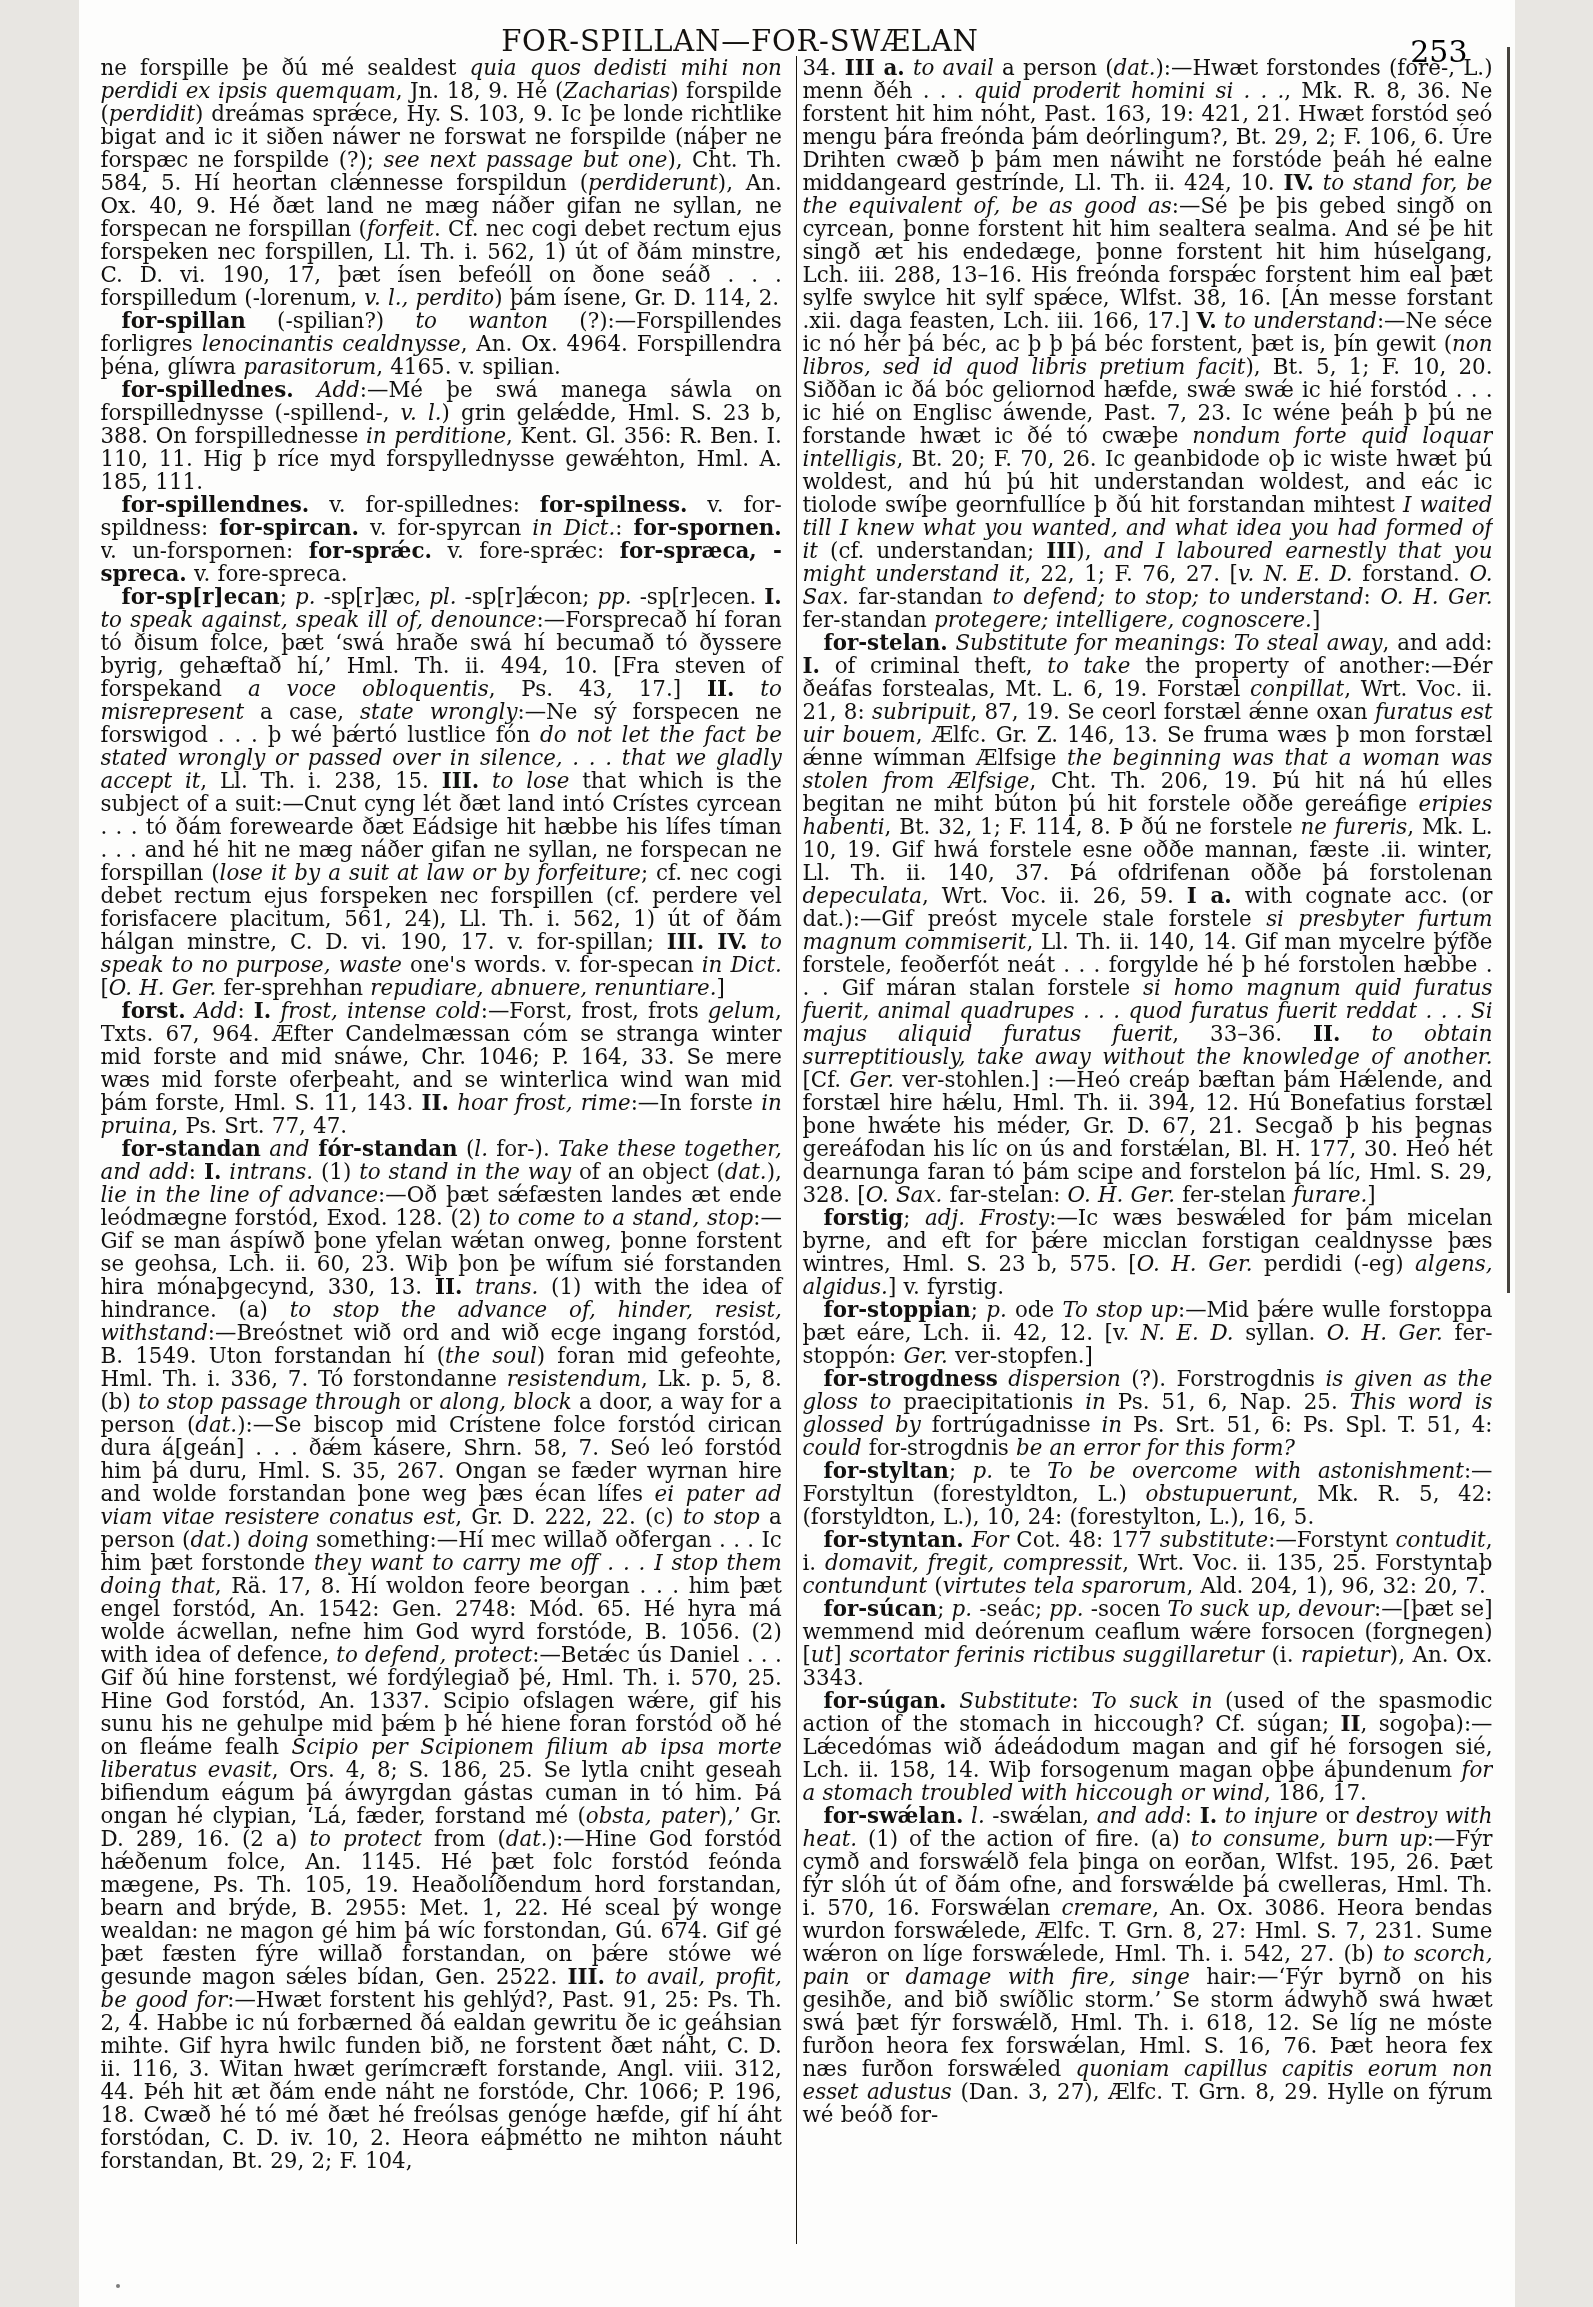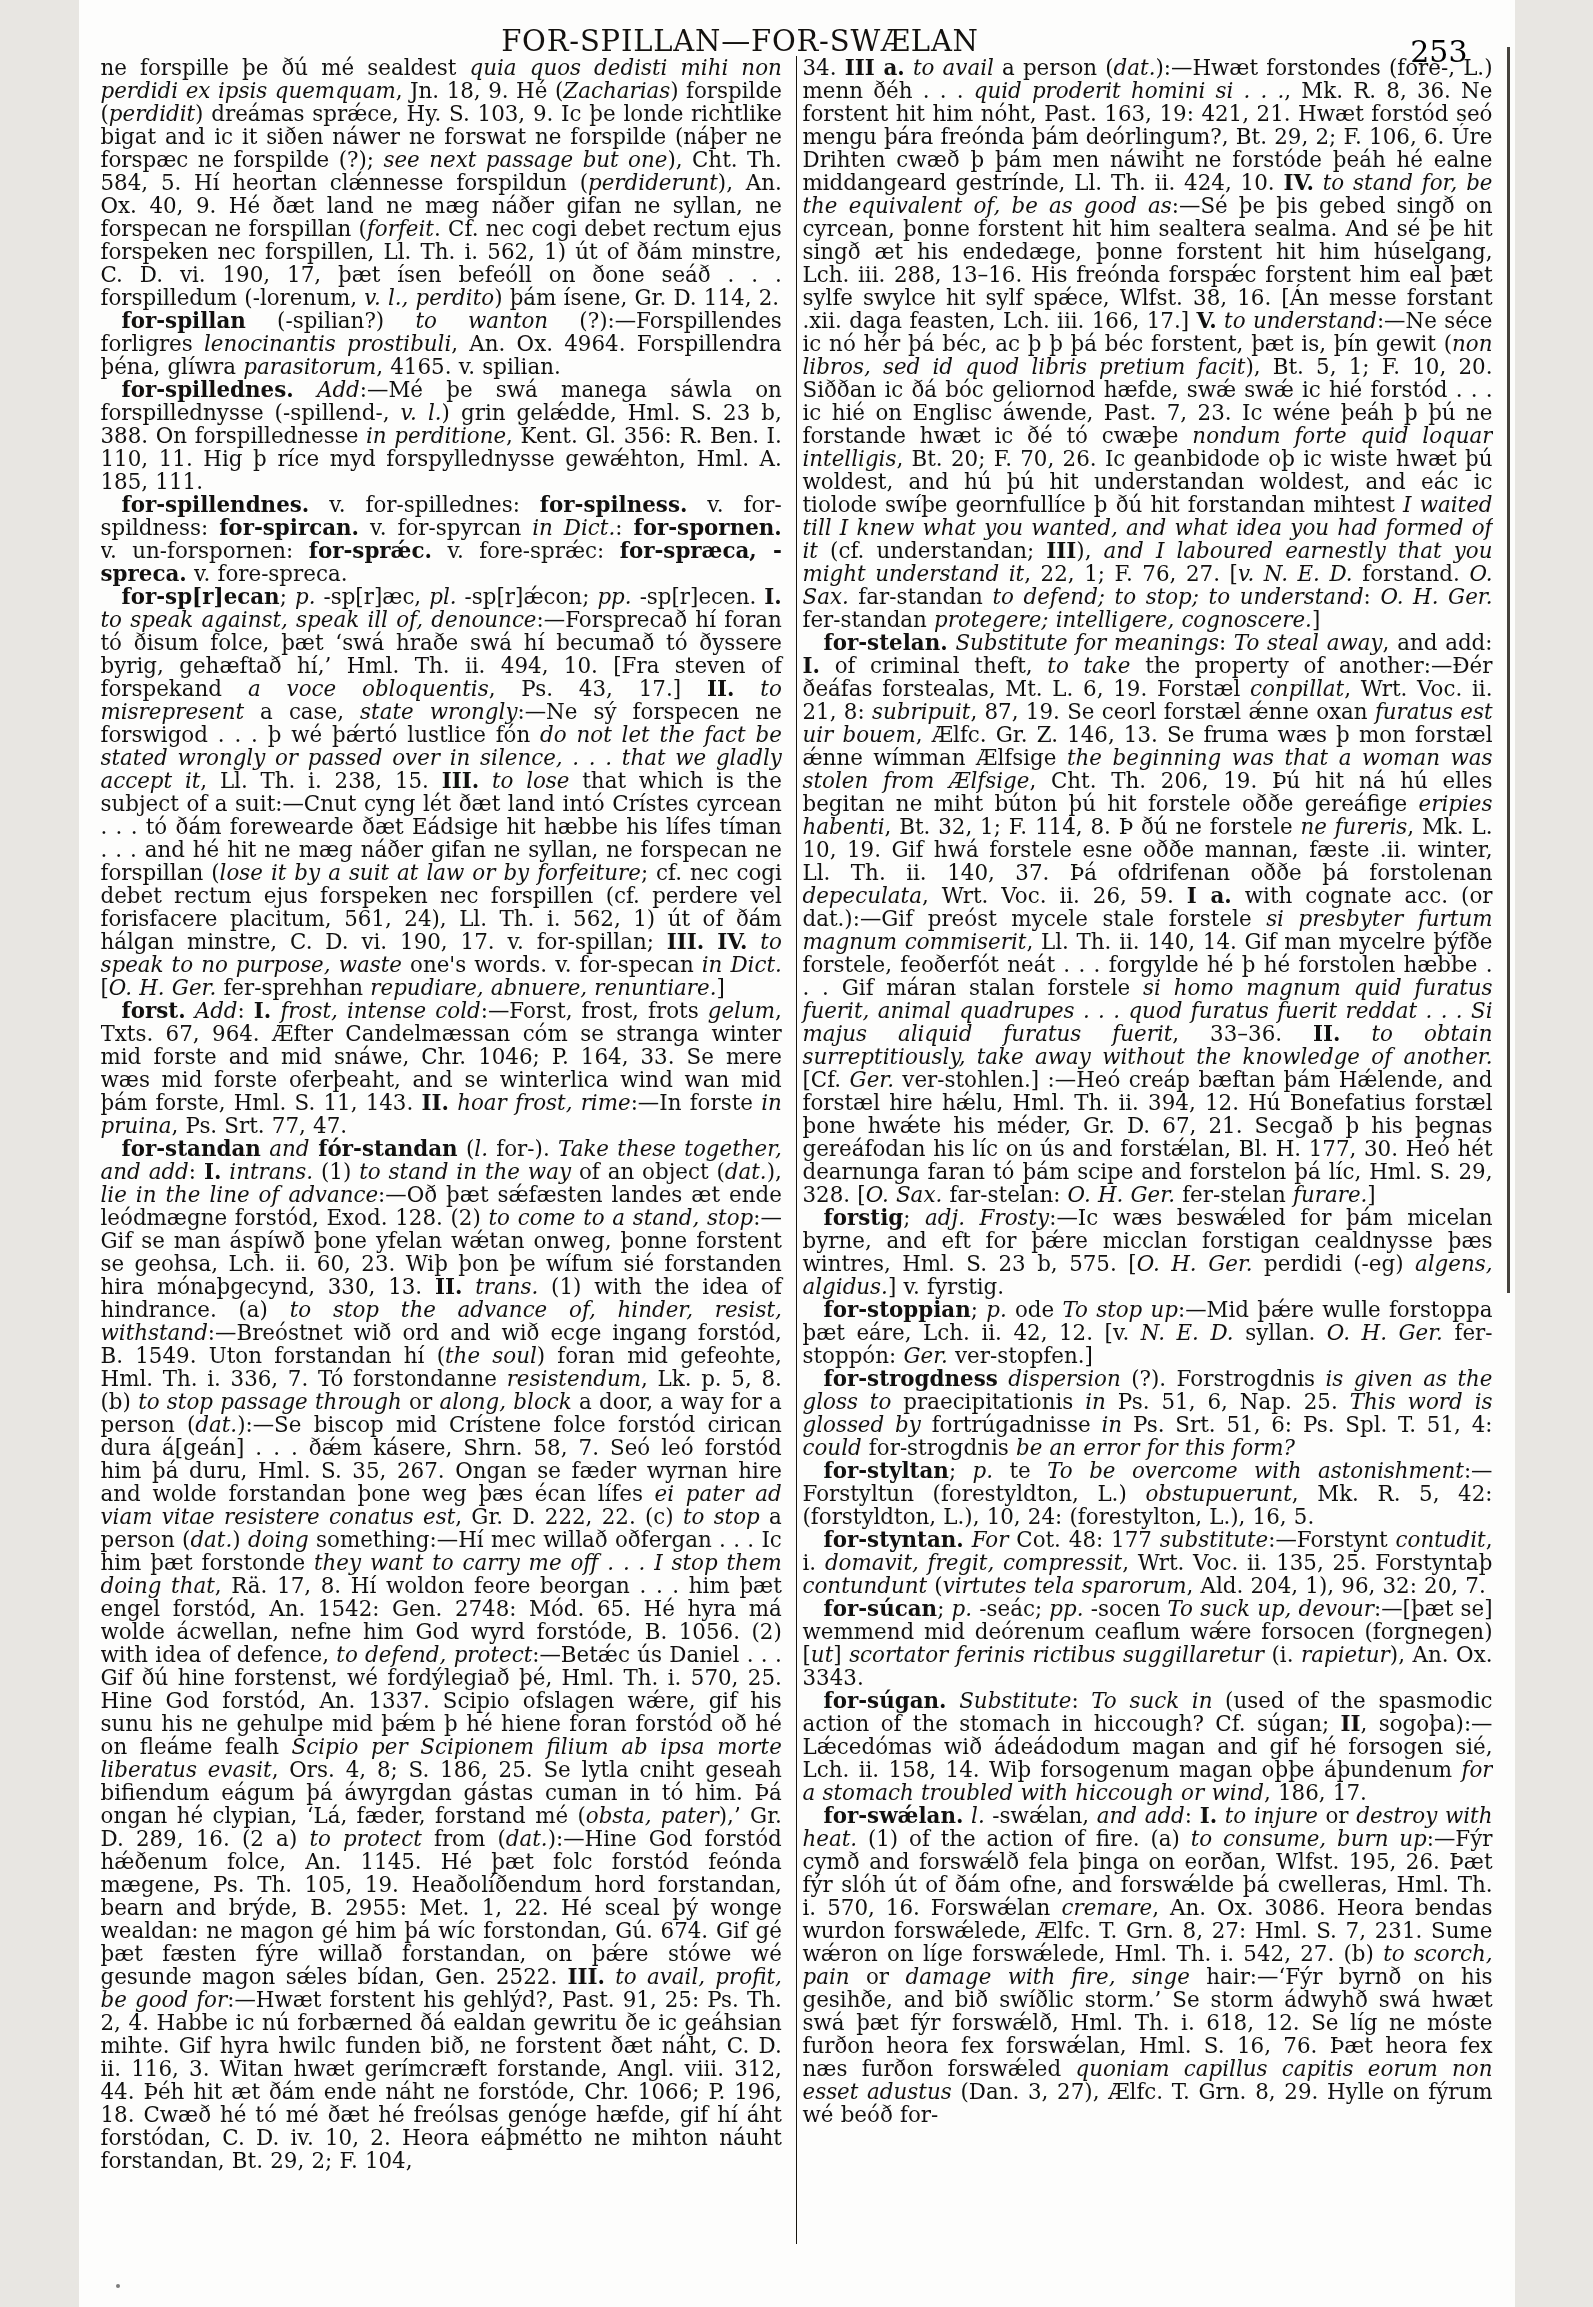--- a/index.html
+++ b/index.html
@@ -40,21 +40,21 @@
 </style>
 </head>
 <body>
 
 <div class="page">
   <div class="title">FOR-SPILLAN—FOR-SWÆLAN</div>
   <div class="page-num">253</div>
   <div class="columns">
     <div class="col col-left">
         <p class="para noindent"><span>ne forspille þe ðú mé sealdest </span><span class="i">quia quos dedisti mihi non perdidi ex ipsis quemquam</span><span>, Jn. 18, 9.  Hé (</span><span class="i">Zacharias</span><span>) forspilde (</span><span class="i">perdidit</span><span>) dreámas sprǽce, Hy. S. 103, 9.  Ic þe londe richtlike bigat and ic it siðen náwer ne forswat ne forspilde (náþer ne forspæc ne forspilde (?); </span><span class="i">see next passage but one</span><span>), Cht. Th. 584, 5.  Hí heortan clǽnnesse forspildun (</span><span class="i">perdiderunt</span><span>), An. Ox. 40, 9.  Hé ðæt land ne mæg náðer gifan ne syllan, ne forspecan ne forspillan (</span><span class="i">forfeit</span><span>.  Cf. nec cogi debet rectum ejus forspeken nec forspillen, Ll. Th. i. 562, 1) út of ðám minstre, C. D. vi. 190, 17, þæt ísen befeóll on ðone seáð . . . forspilledum (-lorenum, </span><span class="i">v. l., perdito</span><span>) þám ísene, Gr. D. 114, 2.</span></p>
-        <p class="para"><span class="b">for-spillan</span><span>  (-spilian?) </span><span class="i">to wanton</span><span> (?):—Forspillendes forligres </span><span class="i">lenocinantis prostibuli</span><span>, An. Ox. 4964.  Forspillendra þéna, glíwra </span><span class="i">parasitorum</span><span>, 4165.  v. spilian.</span></p>
+        <p class="para"><span class="b">for-spillan</span><span>  (-spilian?) </span><span class="i">to wanton</span><span> (?):—Forspillendes forligres </span><span class="i">lenocinantis cealdnysse</span><span>, An. Ox. 4964.  Forspillendra þéna, glíwra </span><span class="i">parasitorum</span><span>, 4165.  v. spilian.</span></p>
         <p class="para"><span class="b">for-spillednes.</span><span class="i">  Add</span><span>:—Mé þe swá manega sáwla on forspillednysse (-spillend-, </span><span class="i">v. l.</span><span>) grin gelǽdde, Hml. S. 23 b, 388.  On forspillednesse </span><span class="i">in perditione</span><span>, Kent. Gl. 356: R. Ben. I. 110, 11.  Hig þ ríce myd forspyllednysse gewǽhton, Hml. A. 185, 111.</span></p>
         <p class="para"><span class="b">for-spillendnes.</span><span>  v. for-spillednes: </span><span class="b">for-spilness.</span><span>  v. for-spildness: </span><span class="b">for-spircan.</span><span>  v. for-spyrcan </span><span class="i">in Dict.</span><span>: </span><span class="b">for-spornen.</span><span>  v. un-forspornen: </span><span class="b">for-sprǽc.</span><span>  v. fore-sprǽc: </span><span class="b">for-spræca, -spreca.</span><span>  v. fore-spreca.</span></p>
         <p class="para"><span class="b">for-sp[r]ecan</span><span>; </span><span class="i">p.</span><span> -sp[r]æc, </span><span class="i">pl.</span><span> -sp[r]ǽcon; </span><span class="i">pp.</span><span> -sp[r]ecen.  </span><span class="b">I.</span><span class="i"> to speak against, speak ill of, denounce</span><span>:—Forsprecað hí foran tó ðisum folce, þæt ‘swá hraðe swá hí becumað tó ðyssere byrig, gehæftað hí,’ Hml. Th. ii. 494, 10.  [Fra steven of forspekand </span><span class="i">a voce obloquentis</span><span>, Ps. 43, 17.]  </span><span class="b">II.</span><span class="i"> to misrepresent</span><span> a case, </span><span class="i">state wrongly</span><span>:—Ne sý forspecen ne forswigod . . . þ wé þǽrtó lustlice fón </span><span class="i">do not let the fact be stated wrongly or passed over in silence, . . . that we gladly accept it</span><span>, Ll. Th. i. 238, 15.  </span><span class="b">III.</span><span class="i"> to lose</span><span> that which is the subject of a suit:—Cnut cyng lét ðæt land intó Crístes cyrcean . . . tó ðám forewearde ðæt Eádsige hit hæbbe his lífes tíman . . . and hé hit ne mæg náðer gifan ne syllan, ne forspecan ne forspillan (</span><span class="i">lose it by a suit at law or by forfeiture</span><span>; cf. nec cogi debet rectum ejus forspeken nec forspillen (cf. perdere vel forisfacere placitum, 561, 24), Ll. Th. i. 562, 1) út of ðám hálgan minstre, C. D. vi. 190, 17.  v. for-spillan; </span><span class="b">III.</span><span>  </span><span class="b">IV.</span><span class="i"> to speak to no purpose, waste</span><span> one's words.  v. for-specan </span><span class="i">in Dict.</span><span>  [</span><span class="i">O. H. Ger.</span><span> fer-sprehhan </span><span class="i">repudiare, abnuere, renuntiare.</span><span>]</span></p>
         <p class="para"><span class="b">forst.</span><span class="i">  Add</span><span>: </span><span class="b">I.</span><span class="i"> frost, intense cold</span><span>:—Forst, frost, frots </span><span class="i">gelum</span><span>, Txts. 67, 964.  Æfter Candelmæssan cóm se stranga winter mid forste and mid snáwe, Chr. 1046; P. 164, 33.  Se mere wæs mid forste oferþeaht, and se winterlica wind wan mid þám forste, Hml. S. 11, 143.  </span><span class="b">II.</span><span class="i"> hoar frost, rime</span><span>:—In forste </span><span class="i">in pruina</span><span>, Ps. Srt. 77, 47.</span></p>
         <p class="para"><span class="b">for-standan</span><span class="i"> and</span><span class="b"> fór-standan</span><span> (</span><span class="i">l.</span><span> for-).  </span><span class="i">Take these together, and add</span><span>:  </span><span class="b">I.</span><span class="i"> intrans.</span><span>  (1) </span><span class="i">to stand in the way</span><span> of an object (</span><span class="i">dat.</span><span>), </span><span class="i">lie in the line of advance</span><span>:—Oð þæt sǽfæsten landes æt ende leódmægne forstód, Exod. 128.  (2) </span><span class="i">to come to a stand, stop</span><span>:—Gif se man áspíwð þone yfelan wǽtan onweg, þonne forstent se geohsa, Lch. ii. 60, 23.  Wiþ þon þe wífum sié forstanden hira mónaþgecynd, 330, 13.  </span><span class="b">II.</span><span class="i"> trans.</span><span>  (1) with the idea of hindrance.  (a) </span><span class="i">to stop the advance of, hinder, resist, withstand</span><span>:—Breóstnet wið ord and wið ecge ingang forstód, B. 1549.  Uton forstandan hí (</span><span class="i">the soul</span><span>) foran mid gefeohte, Hml. Th. i. 336, 7.  Tó forstondanne </span><span class="i">resistendum</span><span>, Lk. p. 5, 8.  (b) </span><span class="i">to stop passage through</span><span> or </span><span class="i">along, block</span><span> a door, a way for a person (</span><span class="i">dat.</span><span>):—Se biscop mid Crístene folce forstód cirican dura á[geán] . . . ðǽm kásere, Shrn. 58, 7.  Seó leó forstód him þá duru, Hml. S. 35, 267.  Ongan se fæder wyrnan hire and wolde forstandan þone weg þæs écan lífes </span><span class="i">ei pater ad viam vitae resistere conatus est</span><span>, Gr. D. 222, 22.  (c) </span><span class="i">to stop</span><span> a person (</span><span class="i">dat.</span><span>) </span><span class="i">doing</span><span> something:—Hí mec willað oðfergan . . . Ic him þæt forstonde </span><span class="i">they want to carry me off . . . I stop them doing that</span><span>, Rä. 17, 8.  Hí woldon feore beorgan . . . him þæt engel forstód, An. 1542: Gen. 2748: Mód. 65.  Hé hyra má wolde ácwellan, nefne him God wyrd forstóde, B. 1056.  (2) with idea of defence, </span><span class="i">to defend, protect</span><span>:—Betǽc ús Daniel . . . Gif ðú hine forstenst, wé fordýlegiað þé, Hml. Th. i. 570, 25.  Hine God forstód, An. 1337.  Scipio ofslagen wǽre, gif his sunu his ne gehulpe mid þǽm þ hé hiene foran forstód oð hé on fleáme fealh </span><span class="i">Scipio per Scipionem filium ab ipsa morte liberatus evasit</span><span>, Ors. 4, 8; S. 186, 25.  Se lytla cniht geseah bifiendum eágum þá áwyrgdan gástas cuman in tó him.  Þá ongan hé clypian, ‘Lá, fæder, forstand mé (</span><span class="i">obsta, pater</span><span>),’ Gr. D. 289, 16.  (2 a) </span><span class="i">to protect</span><span> from (</span><span class="i">dat.</span><span>):—Hine God forstód hǽðenum folce, An. 1145.  Hé þæt folc forstód feónda mægene, Ps. Th. 105, 19.  Heaðolíðendum hord forstandan, bearn and brýde, B. 2955: Met. 1, 22.  Hé sceal þý wonge wealdan: ne magon gé him þá wíc forstondan, Gú. 674.  Gif gé þæt fæsten fýre willað forstandan, on þǽre stówe wé gesunde magon sǽles bídan, Gen. 2522.  </span><span class="b">III.</span><span class="i"> to avail, profit, be good for</span><span>:—Hwæt forstent his gehlýd?, Past. 91, 25: Ps. Th. 2, 4.  Habbe ic nú forbærned ðá ealdan gewritu ðe ic geáhsian mihte.  Gif hyra hwilc funden bið, ne forstent ðæt náht, C. D. ii. 116, 3.  Witan hwæt gerímcræft forstande, Angl. viii. 312, 44.  Þéh hit æt ðám ende náht ne forstóde, Chr. 1066; P. 196, 18.  Cwæð hé tó mé ðæt hé freólsas genóge hæfde, gif hí áht forstódan, C. D. iv. 10, 2.  Heora eáþmétto ne mihton náuht forstandan, Bt. 29, 2; F. 104,</span></p>
       </div>
     <div class="col col-right">
         <p class="para noindent"><span>34.  </span><span class="b">III a.</span><span class="i"> to avail</span><span> a person (</span><span class="i">dat.</span><span>):—Hwæt forstondes (fore-, L.) menn ðéh . . . </span><span class="i">quid proderit homini si . . .</span><span>, Mk. R. 8, 36.  Ne forstent hit him nóht, Past. 163, 19: 421, 21.  Hwæt forstód seó mengu þára freónda þám deórlingum?, Bt. 29, 2; F. 106, 6.  Úre Drihten cwæð þ þám men náwiht ne forstóde þeáh hé ealne middangeard gestrínde, Ll. Th. ii. 424, 10.  </span><span class="b">IV.</span><span class="i"> to stand for, be the equivalent of, be as good as</span><span>:—Sé þe þis gebed singð on cyrcean, þonne forstent hit him sealtera sealma.  And sé þe hit singð æt his endedæge, þonne forstent hit him húselgang, Lch. iii. 288, 13–16.  His freónda forspǽc forstent him eal þæt sylfe swylce hit sylf spǽce, Wlfst. 38, 16.  [Án messe forstant .xii. daga feasten, Lch. iii. 166, 17.]  </span><span class="b">V.</span><span class="i"> to understand</span><span>:—Ne séce ic nó hér þá béc, ac þ þ þá béc forstent, þæt is, þín gewit (</span><span class="i">non libros, sed id quod libris pretium facit</span><span>), Bt. 5, 1; F. 10, 20.  Siððan ic ðá bóc geliornod hæfde, swǽ swǽ ic hié forstód . . . ic hié on Englisc áwende, Past. 7, 23.  Ic wéne þeáh þ þú ne forstande hwæt ic ðé tó cwæþe </span><span class="i">nondum forte quid loquar intelligis</span><span>, Bt. 20; F. 70, 26.  Ic geanbidode oþ ic wiste hwæt þú woldest, and hú þú hit understandan woldest, and eác ic tiolode swíþe geornfullíce þ ðú hit forstandan mihtest </span><span class="i">I waited till I knew what you wanted, and what idea you had formed of it</span><span> (cf. understandan; </span><span class="b">III</span><span>), </span><span class="i">and I laboured earnestly that you might understand it</span><span>, 22, 1; F. 76, 27.  [</span><span class="i">v. N. E. D.</span><span> forstand.  </span><span class="i">O. Sax.</span><span> far-standan </span><span class="i">to defend; to stop; to understand</span><span>: </span><span class="i">O. H. Ger.</span><span> fer-standan </span><span class="i">protegere; intelligere, cognoscere.</span><span>]</span></p>
         <p class="para"><span class="b">for-stelan.</span><span class="i">  Substitute for meanings</span><span>: </span><span class="i">To steal away</span><span>, and add:  </span><span class="b">I.</span><span>  of criminal theft, </span><span class="i">to take</span><span> the property of another:—Ðér ðeáfas forstealas, Mt. L. 6, 19.  Forstæl </span><span class="i">conpillat</span><span>, Wrt. Voc. ii. 21, 8: </span><span class="i">subripuit</span><span>, 87, 19.  Se ceorl forstæl ǽnne oxan </span><span class="i">furatus est uir bouem</span><span>, Ælfc. Gr. Z. 146, 13.  Se fruma wæs þ mon forstæl ǽnne wímman Ælfsige </span><span class="i">the beginning was that a woman was stolen from Ælfsige</span><span>, Cht. Th. 206, 19.  Þú hit ná hú elles begitan ne miht búton þú hit forstele oððe gereáfige </span><span class="i">eripies habenti</span><span>, Bt. 32, 1; F. 114, 8.  Þ ðú ne forstele </span><span class="i">ne fureris</span><span>, Mk. L. 10, 19.  Gif hwá forstele esne oððe mannan, fæste .ii. winter, Ll. Th. ii. 140, 37.  Þá ofdrifenan oððe þá forstolenan </span><span class="i">depeculata</span><span>, Wrt. Voc. ii. 26, 59.  </span><span class="b">I a.</span><span>  with cognate acc. (or dat.):—Gif preóst mycele stale forstele </span><span class="i">si presbyter furtum magnum commiserit</span><span>, Ll. Th. ii. 140, 14.  Gif man mycelre þýfðe forstele, feoðerfót neát . . . forgylde hé þ hé forstolen hæbbe . . . Gif máran stalan forstele </span><span class="i">si homo magnum quid furatus fuerit, animal quadrupes . . . quod furatus fuerit reddat . . . Si majus aliquid furatus fuerit</span><span>, 33–36.  </span><span class="b">II.</span><span class="i"> to obtain surreptitiously, take away without the knowledge of another.</span><span>  [Cf. </span><span class="i">Ger.</span><span> ver-stohlen.] :—Heó creáp bæftan þám Hǽlende, and forstæl hire hǽlu, Hml. Th. ii. 394, 12.  Hú Bonefatius forstæl þone hwǽte his méder, Gr. D. 67, 21.  Secgað þ his þegnas gereáfodan his líc on ús and forstǽlan, Bl. H. 177, 30.  Heó hét dearnunga faran tó þám scipe and forstelon þá líc, Hml. S. 29, 328.  [</span><span class="i">O. Sax.</span><span> far-stelan: </span><span class="i">O. H. Ger.</span><span> fer-stelan </span><span class="i">furare.</span><span>]</span></p>
         <p class="para"><span class="b">forstig</span><span>; </span><span class="i">adj. Frosty</span><span>:—Ic wæs beswǽled for þám micelan byrne, and eft for þǽre micclan forstigan cealdnysse þæs wintres, Hml. S. 23 b, 575.  [</span><span class="i">O. H. Ger.</span><span> perdidi (-eg) </span><span class="i">algens, algidus.</span><span>]  v. fyrstig.</span></p>

